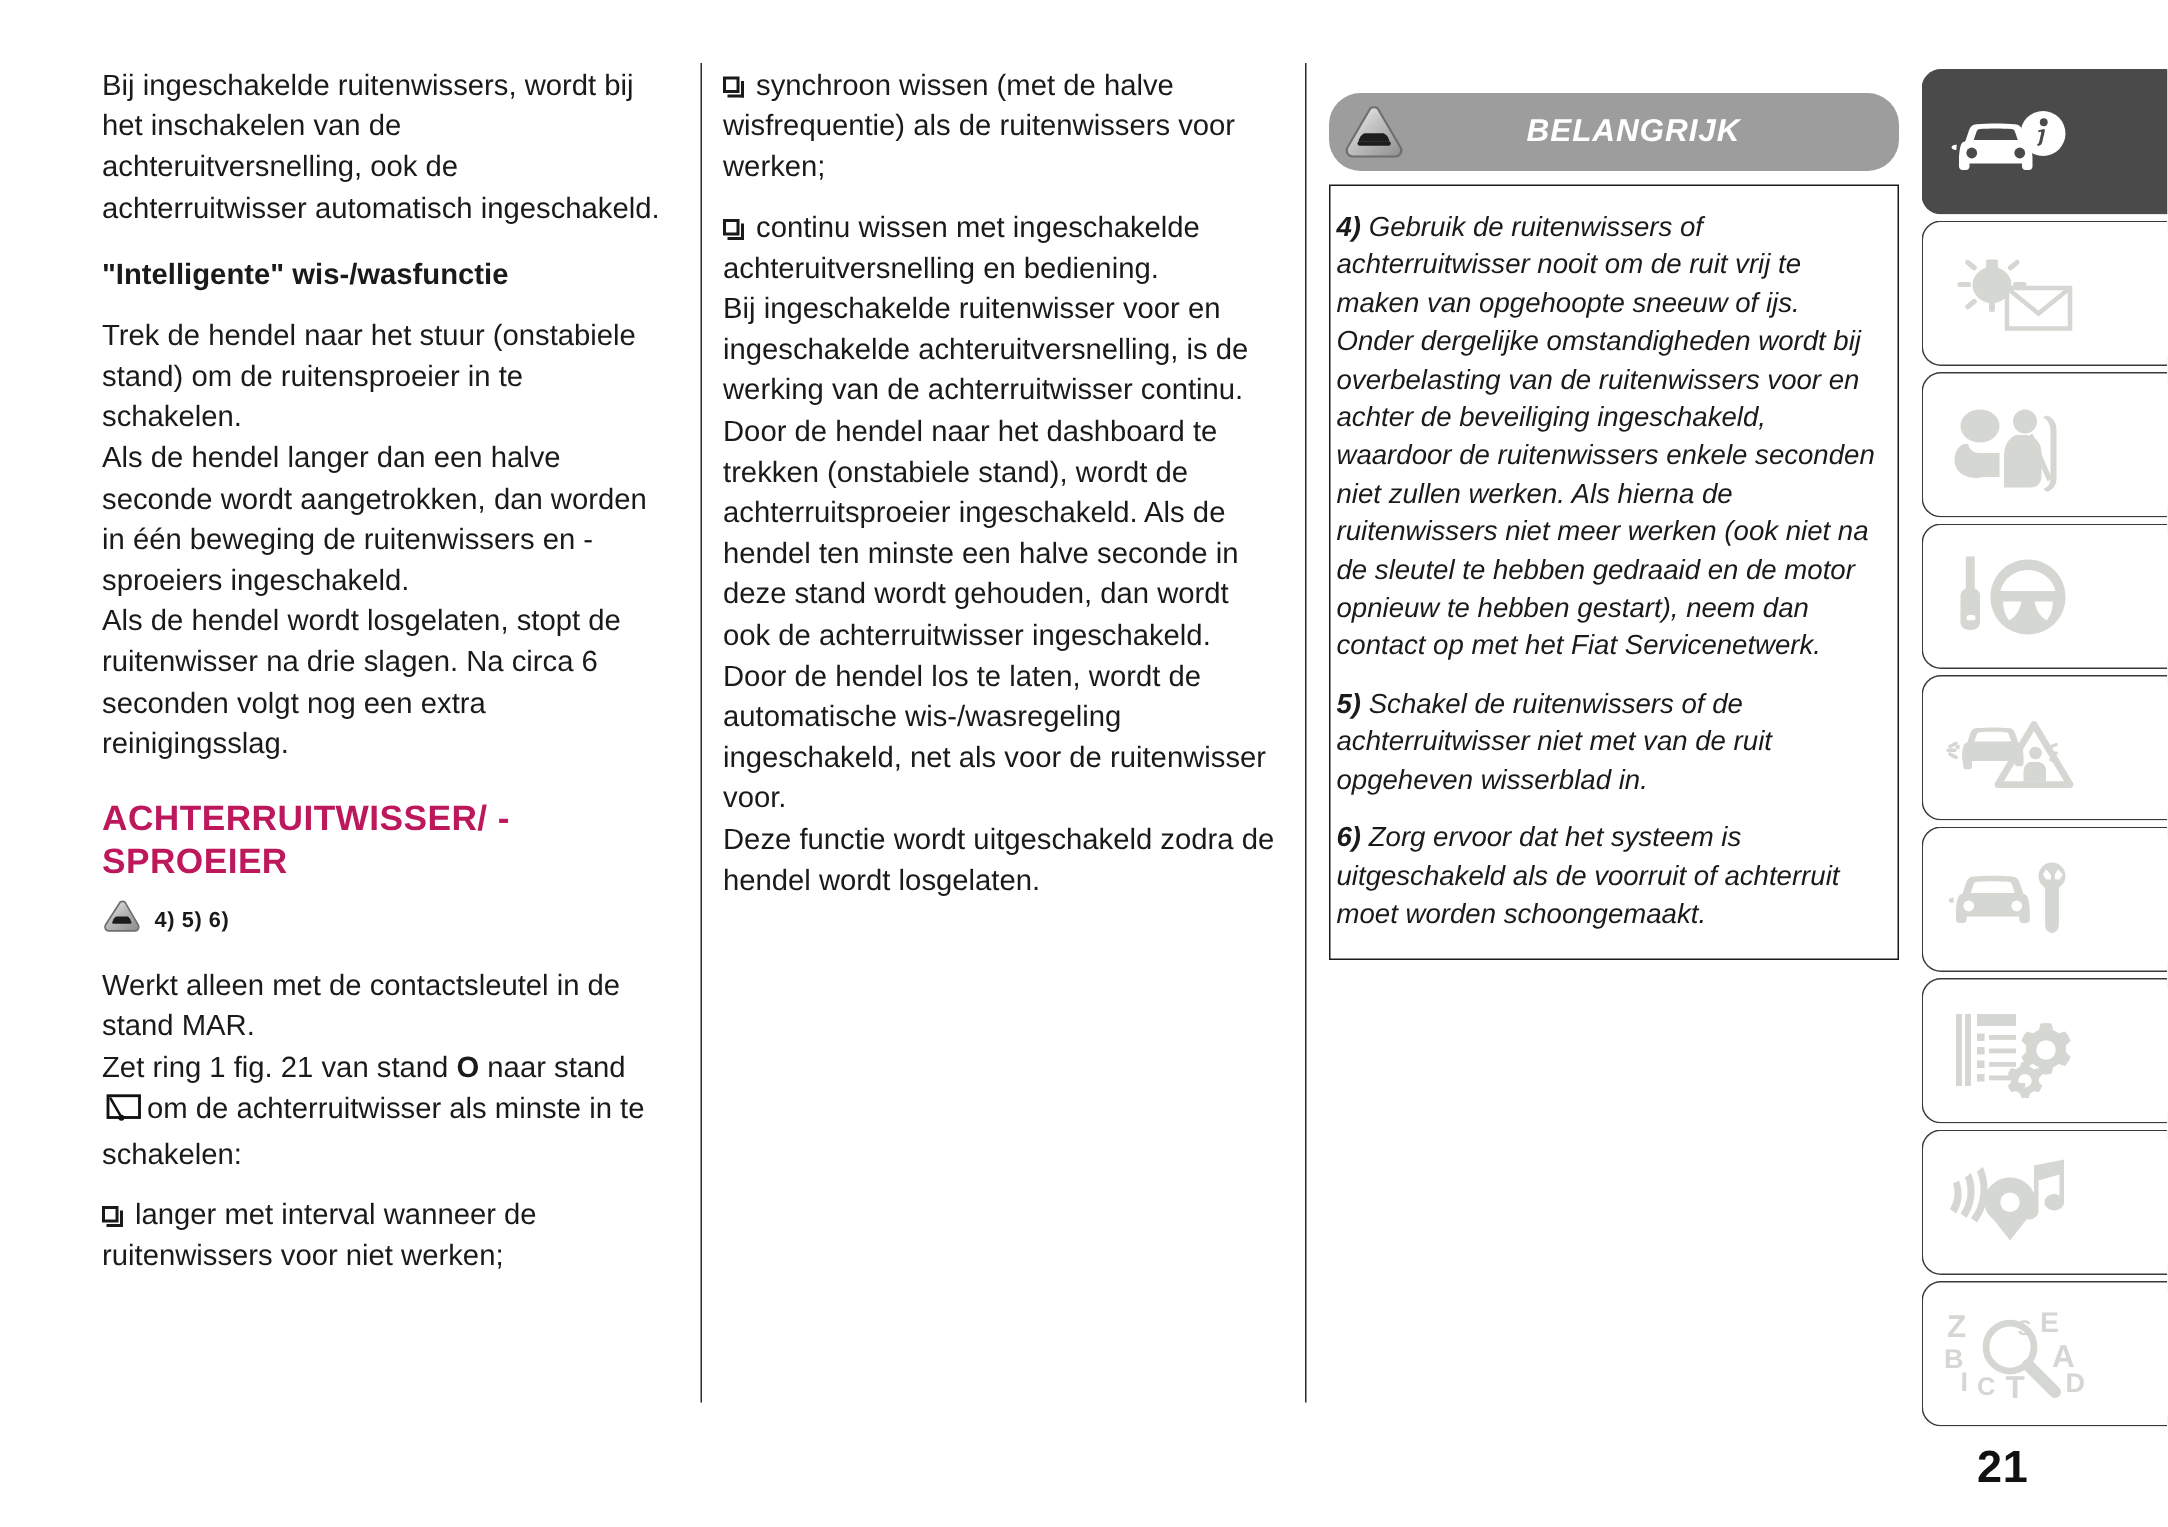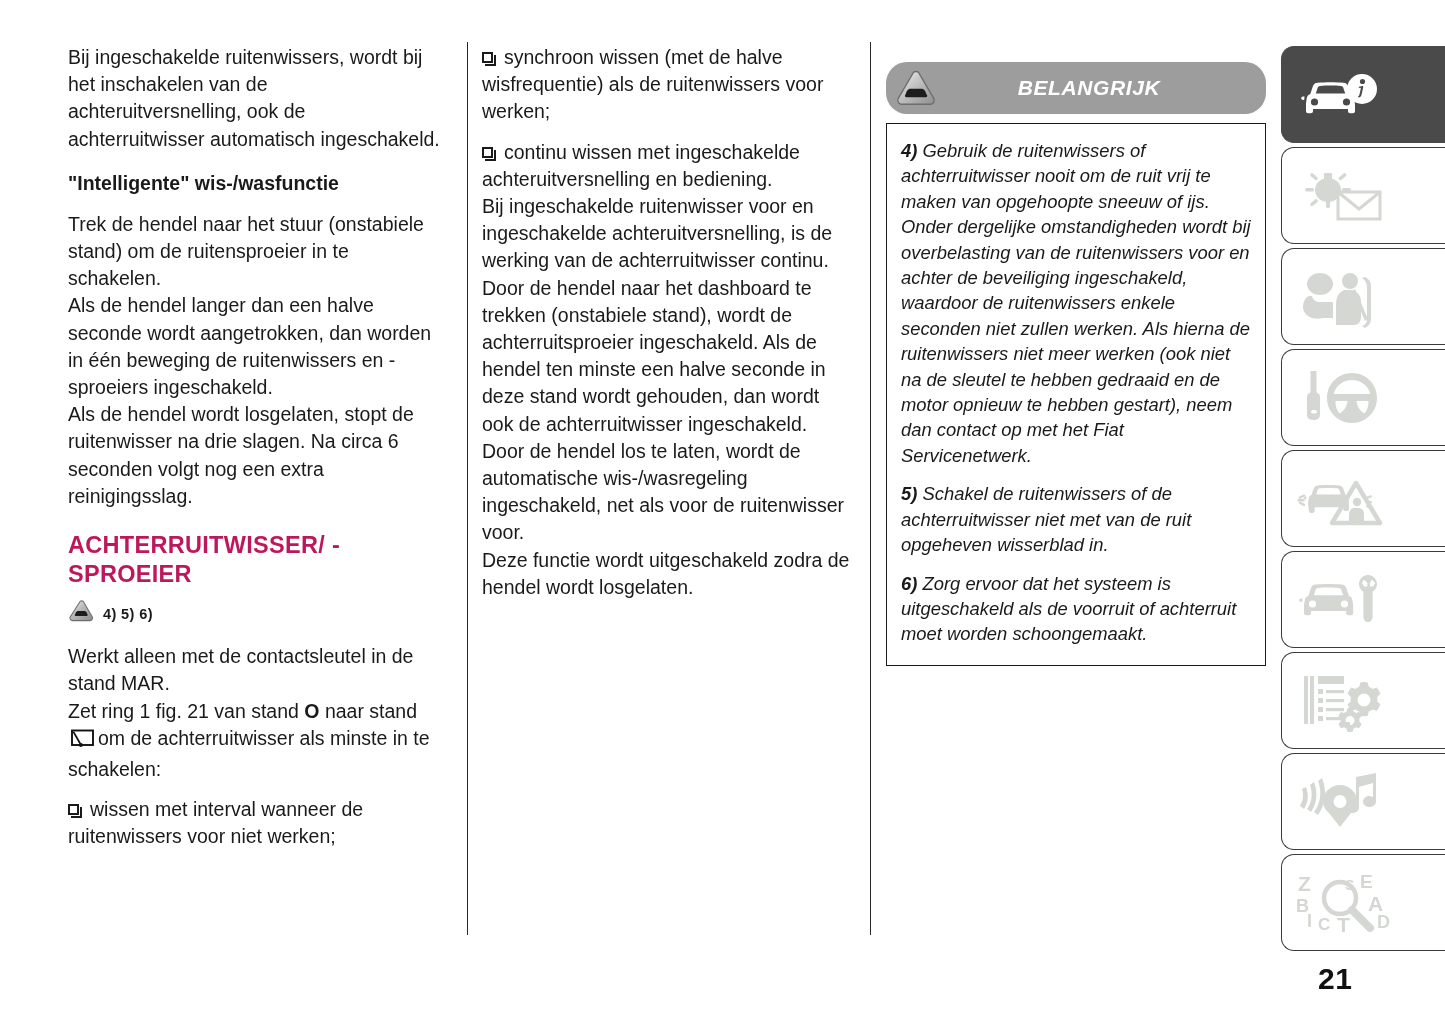--- a/index.html
+++ b/index.html
@@ -148,21 +148,21 @@
     font-size: 21px;
     color: #ffffff;
     letter-spacing: 0.6px;
     padding-left: 26px;
     box-sizing: border-box;
   }
   .warn-body {
     border: 1.6px solid #1a1a1a;
     border-top: none;
     margin-top: 9px;
-    padding: 14px 14px 18px 14px;
+    padding: 14px 14px 18px 4px;
     box-sizing: border-box;
     border-top: 1.6px solid #1a1a1a;
   }
   .warn-body p {
     font-style: italic;
     font-size: 18.4px;
     line-height: 25.4px;
     margin: 0 0 13px 0;
   }
   .warn-body p:last-child { margin-bottom: 0; }
@@ -251,21 +251,21 @@
 
     <p class="para">Werkt alleen met de contactsleutel in de stand MAR.</p>
 
     <p class="para"><span>Zet ring 1 fig. 21 van stand </span><span class="bold-o">O</span><span> naar stand </span><span class="glyph-rearwiper"><svg width="25" height="21" viewBox="0 0 25 21">
             <rect x="2" y="2.5" width="21" height="14.5" fill="none" stroke="#111" stroke-width="1.9"></rect>
             <path d="M3.4 3.8 L10.6 16.2" stroke="#111" stroke-width="1.7" fill="none"></path>
             <circle cx="10.9" cy="17.1" r="2.0" fill="#111"></circle>
           </svg></span><span>om de achterruitwisser als minste in te schakelen:</span></p>
 
     <div class="bullet-row">
-      <span class="sq-bullet"></span><span>wissen met interval wanneer de ruitenwissers voor niet werken;</span>
+      <span class="sq-bullet"></span><span>langer met interval wanneer de ruitenwissers voor niet werken;</span>
     </div>
   </div>
 
   <div class="col col-2">
 
     <div class="bullet-row" style="margin-top:0">
       <span class="sq-bullet"></span><span>synchroon wissen (met de halve wisfrequentie) als de ruitenwissers voor werken;</span>
     </div>
 
     <div class="bullet-row">

